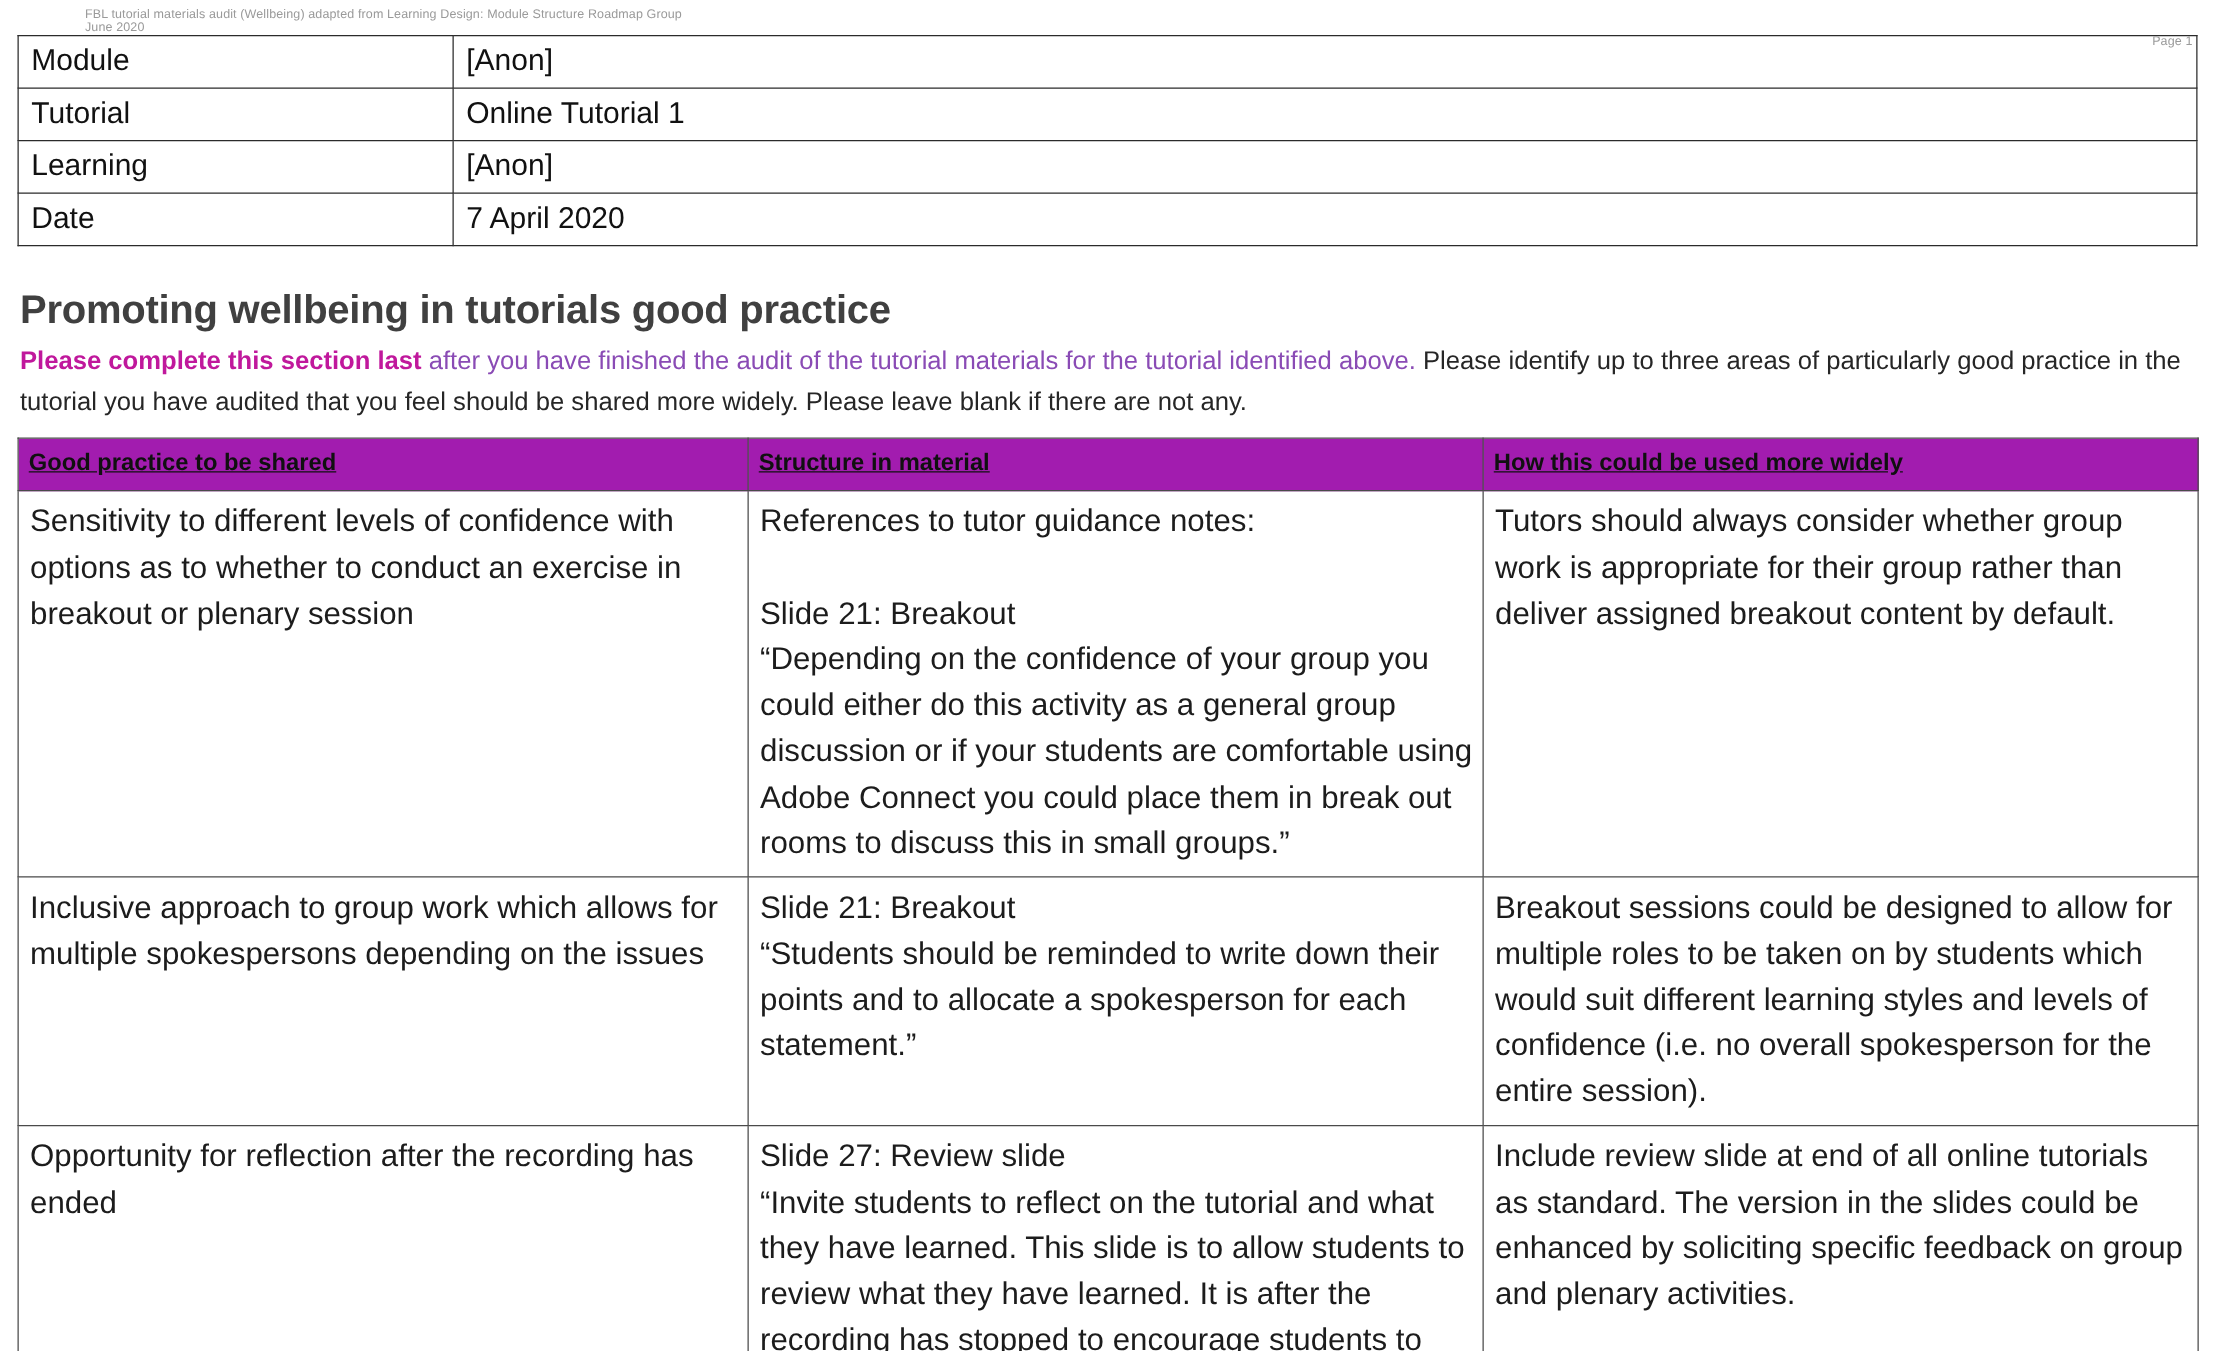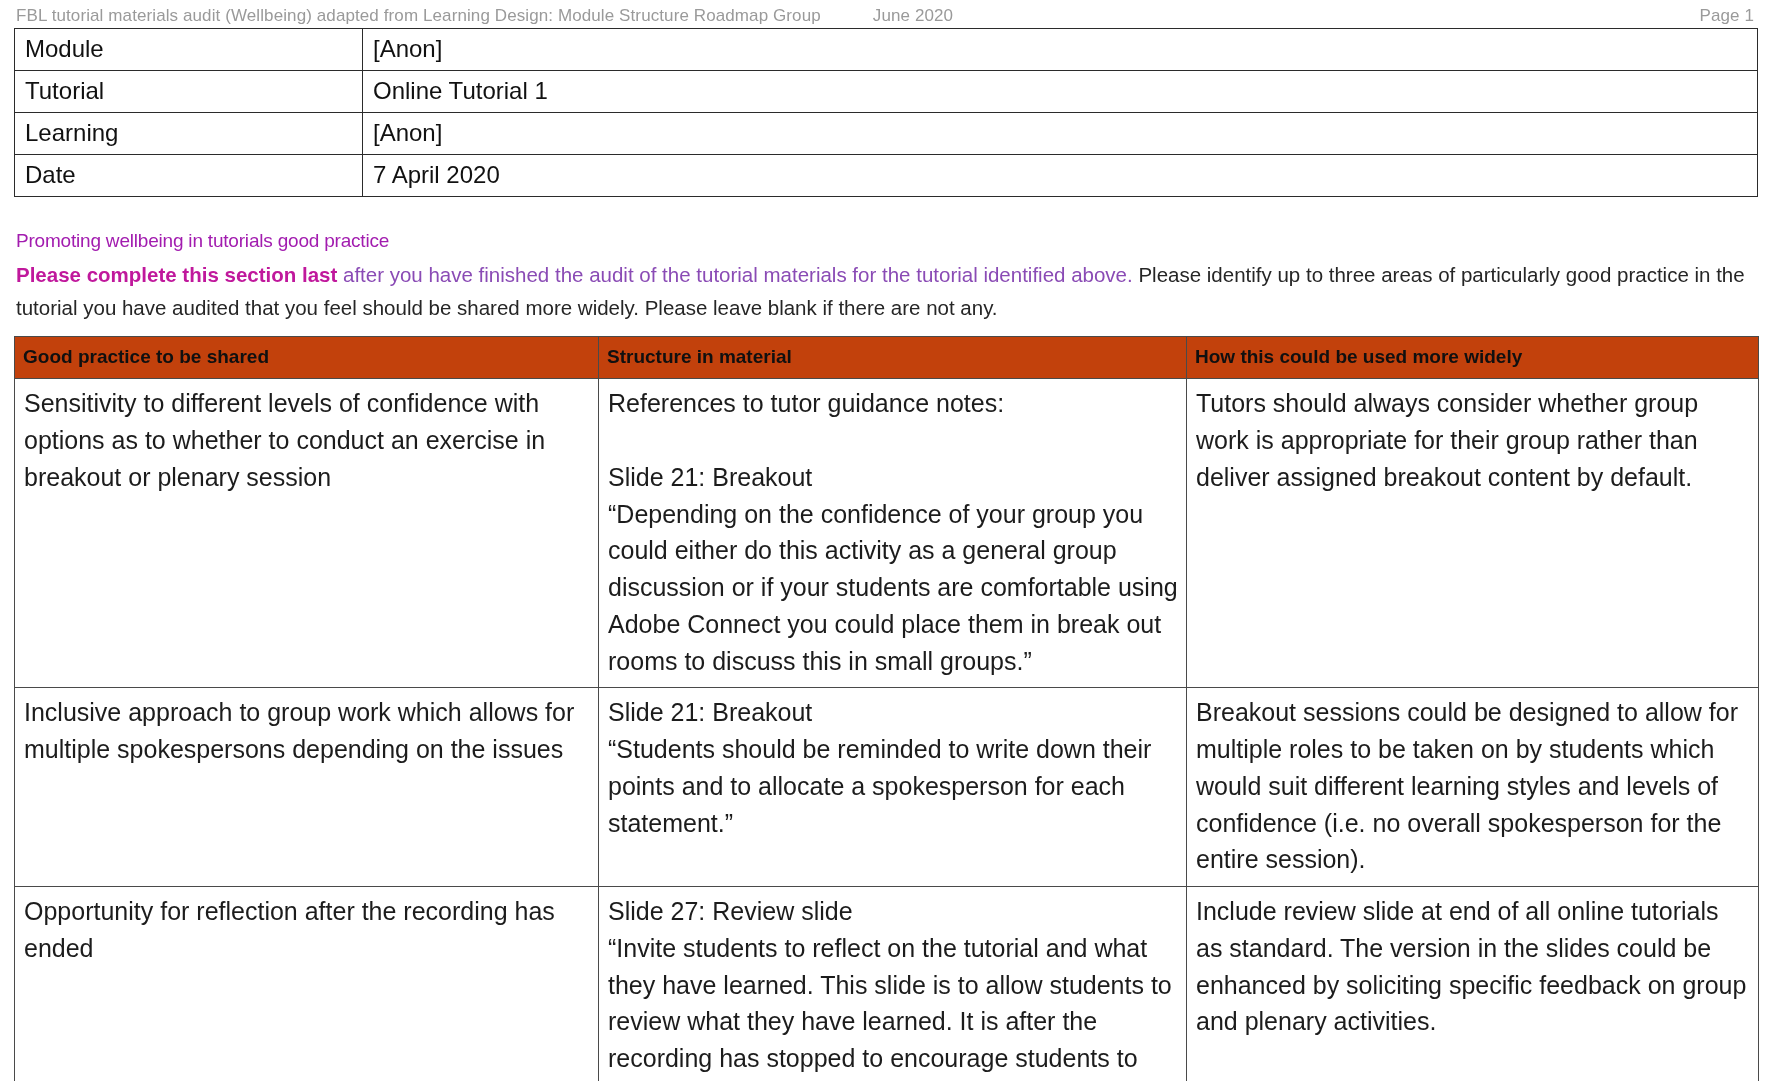--- a/index.html
+++ b/index.html
@@ -20,44 +20,45 @@
     height: 1081px;
     box-sizing: border-box;
     padding: 6px 14px 0 14px;
     background: #ffffff;
   }
 
   
   .doc-header {
     display: flex;
     align-items: baseline;
-    font-size: 17px;
+    font-size: 10px;
     color: #9a9a9a;
     letter-spacing: 0.1px;
     height: 22px;
     padding: 0 4px 0 2px;
+    flex-direction: column;
   }
   .doc-header .hdr-title { white-space: nowrap; }
   .doc-header .hdr-date { margin-left: 52px; white-space: nowrap; }
   .doc-header .hdr-page { margin-left: auto; white-space: nowrap; text-align: right; }
 
   
   h1.doc-title {
     font-size: 33px;
     line-height: 1.05;
     font-weight: bold;
     color: #2a7f9e;
     margin: 22px 0 10px 2px;
     letter-spacing: -0.2px;
   }
   h2.section-title {
-    font-size: 19px;
+    font-size: 32px;
     line-height: 1.05;
-    font-weight: normal;
-    color: #a21caf;
+    font-weight: bold;
+    color: #404040;
     margin: 34px 0 7px 2px;
     letter-spacing: -0.2px;
   }
 
   
   table {
     border-collapse: collapse;
     table-layout: fixed;
     width: 1744px;
   }
@@ -84,30 +85,31 @@
   }
   .em-bold-pink { color: #c0189c; font-weight: bold; }
   .em-purple { color: #8a4bb5; }
 
   
   table.practice-table {
     border: 1.5px solid #4a4a4a;
     margin-top: 4px;
   }
   table.practice-table th {
-    background: #c2410c;
+    background: #a21caf;
     border: 1.5px solid #4a4a4a;
     font-size: 19px;
     font-weight: bold;
     text-align: left;
     padding: 5px 8px 6px 8px;
     color: #101010;
     line-height: 1.2;
     vertical-align: middle;
     height: 30px;
+    text-decoration: underline;
   }
   table.practice-table td {
     border: 1.5px solid #4a4a4a;
     font-size: 25px;
     line-height: 1.47;
     padding: 6px 8px 8px 9px;
     vertical-align: top;
     color: #1c1c1c;
   }
   table.practice-table col.c1 { width: 584px; }

